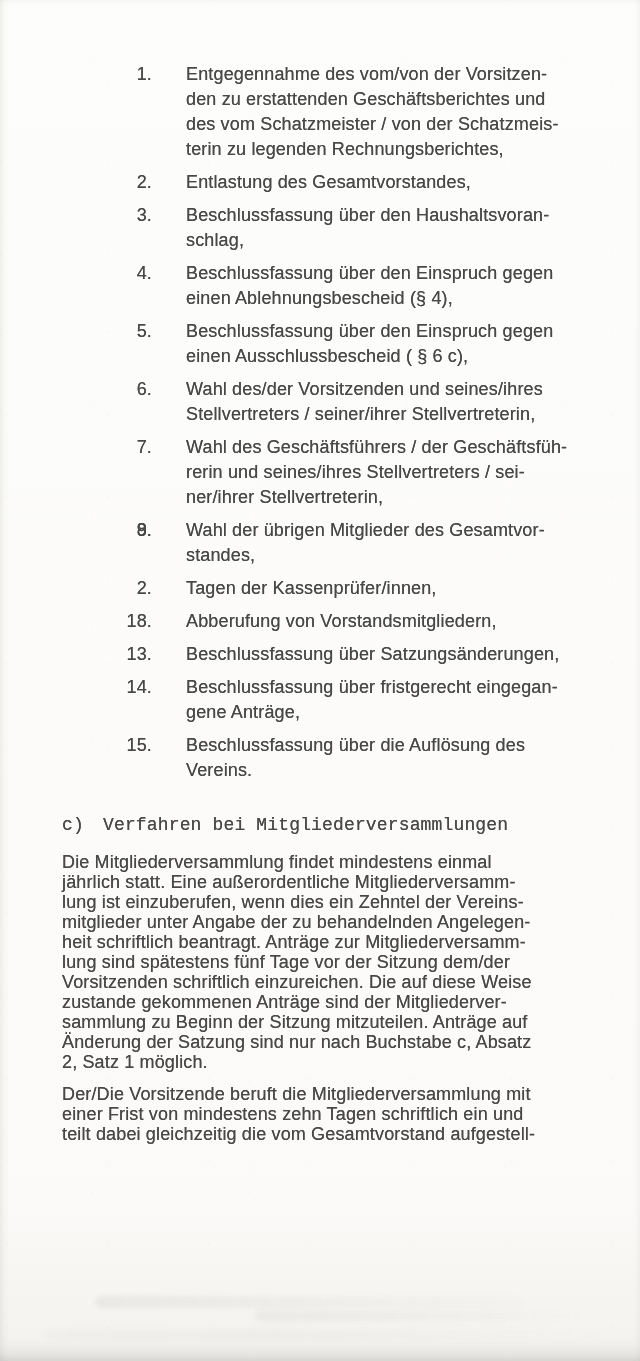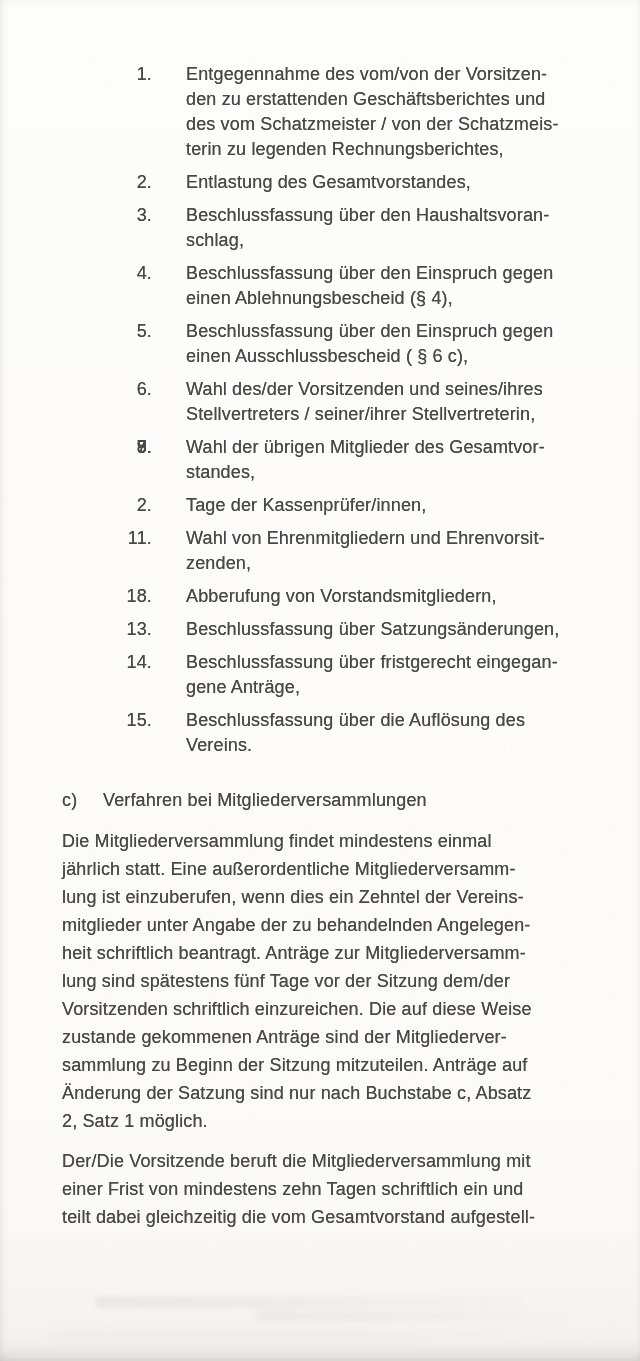--- a/index.html
+++ b/index.html
@@ -26,24 +26,24 @@
   }
   .content{
     position:absolute;top:62px;left:0;width:640px;
     font-size:18px;letter-spacing:.15px;
     text-shadow:0 0 .5px rgba(72,72,72,.85);
   }
   ol.agenda{list-style:none;margin:0;padding:0;}
   .agenda-item{position:relative;padding-left:186px;margin:0 0 8px 0;line-height:25px;}
   .agenda-num{position:absolute;left:118px;top:0;width:34px;text-align:right;}
   .agenda-text{display:block;white-space:pre-line;width:420px;}
-  .section-heading{margin:30px 0 1px 62px;line-height:25px;}
+  .section-heading{margin:30px 0 1px 62px;line-height:25px;font-family:Liberation Mono, monospace;}
   .section-label{display:inline-block;width:41px;}
   .paras{margin:14px 0 0 62px;}
-  .para{margin:0 0 12px 0;width:520px;line-height:28px;white-space:pre-line;}
+  .para{margin:0 0 12px 0;width:520px;line-height:20px;white-space:pre-line;}
   .ghost{position:absolute;pointer-events:none;}
   .ghost-1{left:95px;top:1296px;width:430px;height:12px;border-radius:6px;
     background:linear-gradient(90deg,rgba(130,124,112,.10),rgba(130,124,112,.05) 55%,rgba(130,124,112,.02));
     filter:blur(2.5px);}
   .ghost-2{left:255px;top:1311px;width:330px;height:10px;border-radius:5px;
     background:linear-gradient(90deg,rgba(130,124,112,.09),rgba(130,124,112,.03) 75%,transparent);
     filter:blur(3px);}
   .ghost-3{left:45px;top:1330px;width:560px;height:9px;border-radius:5px;
     background:linear-gradient(90deg,rgba(130,124,112,.04),rgba(130,124,112,.06) 40%,transparent);
     filter:blur(3.5px);}
@@ -83,37 +83,35 @@
     <span class="agenda-text">Beschlussfassung über den Einspruch gegen
 einen Ausschlussbescheid ( § 6 c),</span>
   </li>
         <li class="agenda-item">
     <span class="agenda-num">6.</span>
     <span class="agenda-text">Wahl des/der Vorsitzenden und seines/ihres
 Stellvertreters / seiner/ihrer Stellvertreterin,</span>
   </li>
         <li class="agenda-item">
     <span class="agenda-num">7.</span>
+    <span class="agenda-text">Wahl des Geschäftsführers / der Geschäftsfüh-
+rerin und seines/ihres Stellvertreters / sei-
+ner/ihrer Stellvertreterin,</span>
   </li>
         <li class="agenda-item">
     <span class="agenda-num">8.</span>
   </li>
         <li class="agenda-item">
     <span class="agenda-num">9.</span>
     <span class="agenda-text">Wahl der übrigen Mitglieder des Gesamtvor-
 standes,</span>
   </li>
         <li class="agenda-item">
     <span class="agenda-num">2.</span>
-    <span class="agenda-text">Tage der Kassenprüfer/innen,</span>
-  </li>
-        <li class="agenda-item">
-    <span class="agenda-num">11.</span>
-    <span class="agenda-text">Wahl von Ehrenmitgliedern und Ehrenvorsit-
-zenden,</span>
+    <span class="agenda-text">Tagen der Kassenprüfer/innen,</span>
   </li>
         <li class="agenda-item">
     <span class="agenda-num">18.</span>
     <span class="agenda-text">Abberufung von Vorstandsmitgliedern,</span>
   </li>
         <li class="agenda-item">
     <span class="agenda-num">13.</span>
     <span class="agenda-text">Beschlussfassung über Satzungsänderungen,</span>
   </li>
         <li class="agenda-item">

